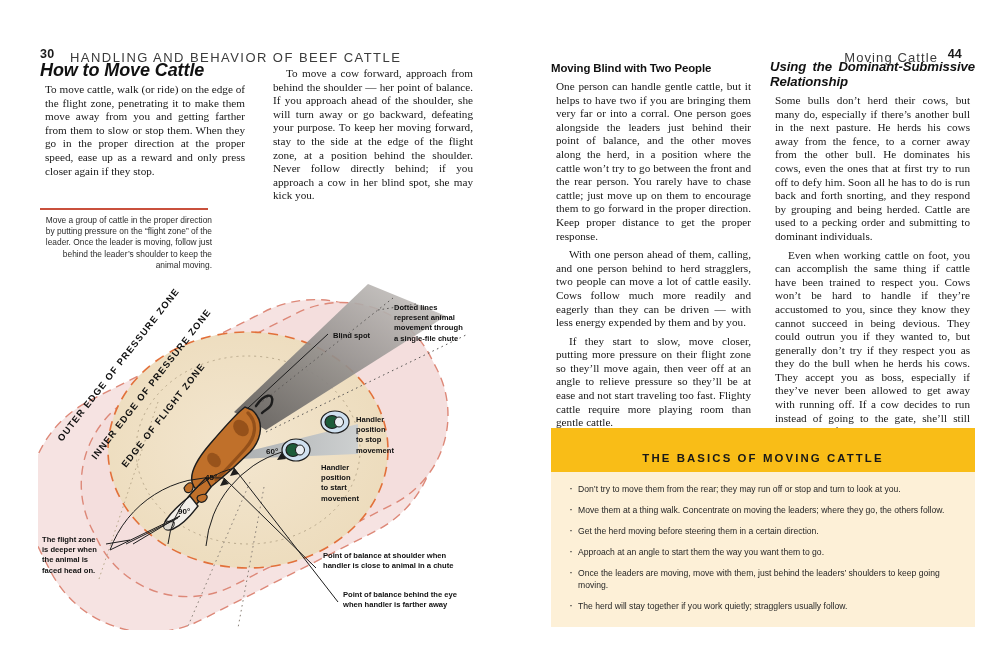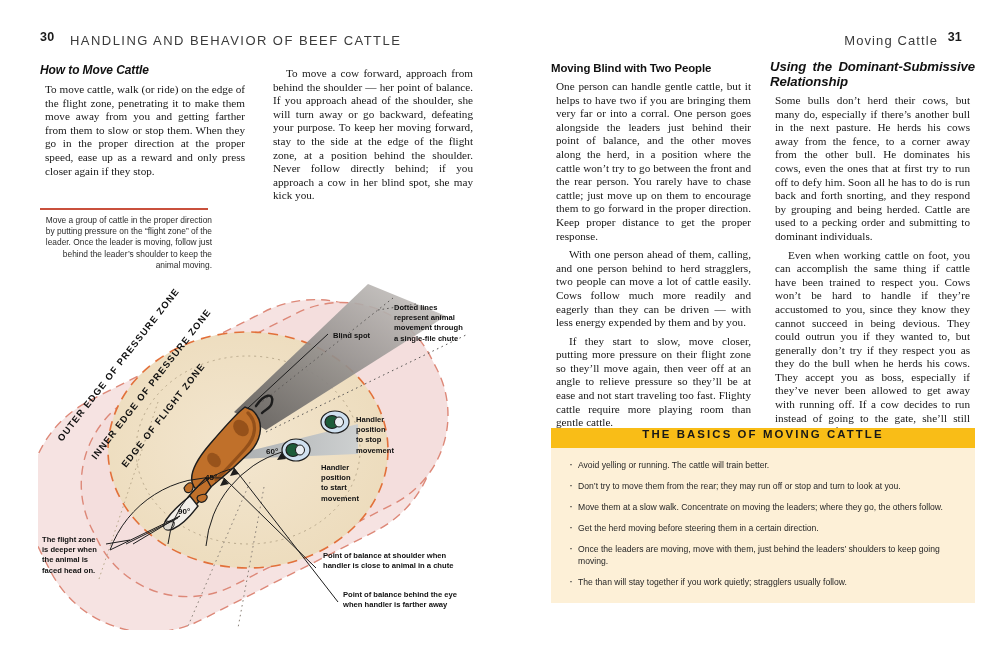--- a/index.html
+++ b/index.html
@@ -1,46 +1,46 @@
 <!DOCTYPE html>
 <html><head>
 <meta charset="utf-8">
 <style>
   html,body{margin:0;padding:0;background:#ffffff;}
   body{width:1000px;height:661px;overflow:hidden;font-family:"Liberation Serif",serif;color:#111;}
   .page{position:relative;width:1000px;height:661px;background:#fff;}
 
   
-  .runhead{position:absolute;font-family:"Liberation Sans",sans-serif;}
+  .runhead{position:absolute;font-family:"Liberation Sans",sans-serif;margin-top:17px;}
   .folio{font-weight:bold;font-size:12.5px;color:#1a1a1a;letter-spacing:.2px;}
   .runtitle{font-size:13px;letter-spacing:1.45px;color:#3b3b3b;text-transform:uppercase;}
 
   
   .col{position:absolute;font-family:"Liberation Serif",serif;font-size:11.2px;line-height:13.6px;
        text-align:justify;color:#161616;hyphens:auto;}
   .col p{margin:5px;text-indent:13px;}
   .col p.first{text-indent:0;}
-  h2.sec{margin:0 0 3px 0;font-family:"Liberation Sans",sans-serif;font-size:12px;
+  h2.sec{margin:0 0 3px 0;font-family:"Liberation Sans",sans-serif;font-size:18px;
          font-style:italic;font-weight:bold;line-height:16px;letter-spacing:-.1px;color:#111;}
   h3.sub{margin:0 0 2px 0;font-family:"Liberation Sans",sans-serif;font-size:11.4px;
          font-weight:bold;line-height:13px;letter-spacing:-.1px;color:#111;}
 
   
   .capwrap{position:absolute;}
   .caprule{width:168px;height:1.6px;background:#c9503c;margin-bottom:5px;}
   .caption{font-family:"Liberation Sans",sans-serif;font-size:8.4px;line-height:11.4px;color:#2b2b2b;width:172px;}
 
   
   .figure{position:absolute;left:38px;top:282px;width:478px;height:348px;}
   .figure svg{display:block;}
 
   
   .basics{position:absolute;left:551px;top:428px;width:424px;}
   .basics-head{background:#f9bd17;color:#181818;font-family:"Liberation Sans",sans-serif;
-       font-weight:bold;font-size:11.4px;letter-spacing:2.1px;text-align:center;padding:0 0 8px 0;}
+       font-weight:bold;font-size:11.4px;letter-spacing:2.1px;text-align:center;padding:24px 0 8px 0;}
   .basics-body{background:#fdf0d7;padding:12px 16px 14px 16px;}
   .basics-body ul{margin:0;padding:0;list-style:none;}
   .basics-body li{font-family:"Liberation Sans",sans-serif;font-size:8.6px;line-height:11.6px;
        color:#272727;margin-bottom:9.5px;padding-left:11px;position:relative;}
   .basics-body li:last-child{margin-bottom:0;}
   .basics-body li:before{content:"\00b7";position:absolute;left:2px;top:-1px;font-size:12px;color:#272727;}
 
   
   .dlabel{font-family:"Liberation Sans",sans-serif;font-weight:bold;font-size:7.6px;
           line-height:9.6px;fill:#111;}
@@ -50,21 +50,21 @@
 </style>
 </head>
 <body>
 
 <div class="page">
 
   <div class="runhead folio" style="left:40px;top:30px;">30</div>
   <div class="runhead runtitle" style="left:70px;top:33px;">HANDLING AND BEHAVIOR OF BEEF CATTLE</div>
 
   <div class="runhead runtitle" style="right:62px;top:33px;text-transform:none;letter-spacing:1.1px;">Moving Cattle</div>
-  <div class="runhead folio" style="right:38px;top:30px;">31</div>
+  <div class="runhead folio" style="right:38px;top:30px;">44</div>
 
   <div class="col" style="left:40px;top:62px;width:210px;">
     <h2 class="sec">How to Move Cattle</h2>
     <p class="first">To move cattle, walk (or ride) on the edge of the flight zone, penetrating it to make them move away from you and getting farther from them to slow or stop them. When they go in the proper direction at the proper speed, ease up as a reward and only press closer again if they stop.</p>
   </div>
 
   <div class="col" style="left:268px;top:62px;width:210px;">
     <p>To move a cow forward, approach from behind the shoulder — her point of balance. If you approach ahead of the shoulder, she will turn away or go backward, defeating your purpose. To keep her moving forward, stay to the side at the edge of the flight zone, at a position behind the shoulder. Never follow directly behind; if you approach a cow in her blind spot, she may kick you.</p>
   </div>
 
@@ -231,23 +231,23 @@
   <div class="col" style="left:770px;top:59px;width:205px;">
     <h2 class="sec" style="font-size:13.2px;line-height:15px;">Using the Dominant-Submissive Relationship</h2>
     <p class="first">Some bulls don’t herd their cows, but many do, especially if there’s another bull in the next pasture. He herds his cows away from the fence, to a corner away from the other bull. He dominates his cows, even the ones that at first try to run off to defy him. Soon all he has to do is run back and forth snorting, and they respond by grouping and being herded. Cattle are used to a pecking order and submitting to dominant individuals.</p>
     <p>Even when working cattle on foot, you can accomplish the same thing if cattle have been trained to respect you. Cows won’t be hard to handle if they’re accustomed to you, since they know they cannot succeed in being devious. They could outrun you if they wanted to, but generally don’t try if they respect you as they do the bull when he herds his cows. They accept you as boss, especially if they’ve never been allowed to get away with running off. If a cow decides to run instead of going to the gate, she’ll still respect you if you’ve trained her properly. Usually all you have to do is make</p>
   </div>
 
   <div class="basics">
     <div class="basics-head">THE BASICS OF MOVING CATTLE</div>
     <div class="basics-body">
       <ul>
-        <li>Avoid yelling or running. The cattle will train better.</li>
         <li>Don’t try to move them from the rear; they may run off or stop and turn to look at you.</li>
-        <li>Move them at a slow walk. Concentrate on moving the leaders; where they go, the others follow.</li>
+        <li>Move them at a thing walk. Concentrate on moving the leaders; where they go, the others follow.</li>
         <li>Get the herd moving before steering them in a certain direction.</li>
+        <li>Approach at an angle to start them the way you want them to go.</li>
         <li>Once the leaders are moving, move with them, just behind the leaders’ shoulders to keep going moving.</li>
-        <li>The than will stay together if you work quietly; stragglers usually follow.</li>
+        <li>The herd will stay together if you work quietly; stragglers usually follow.</li>
       </ul>
     </div>
   </div>
 
 </div>
 
 </body></html>

